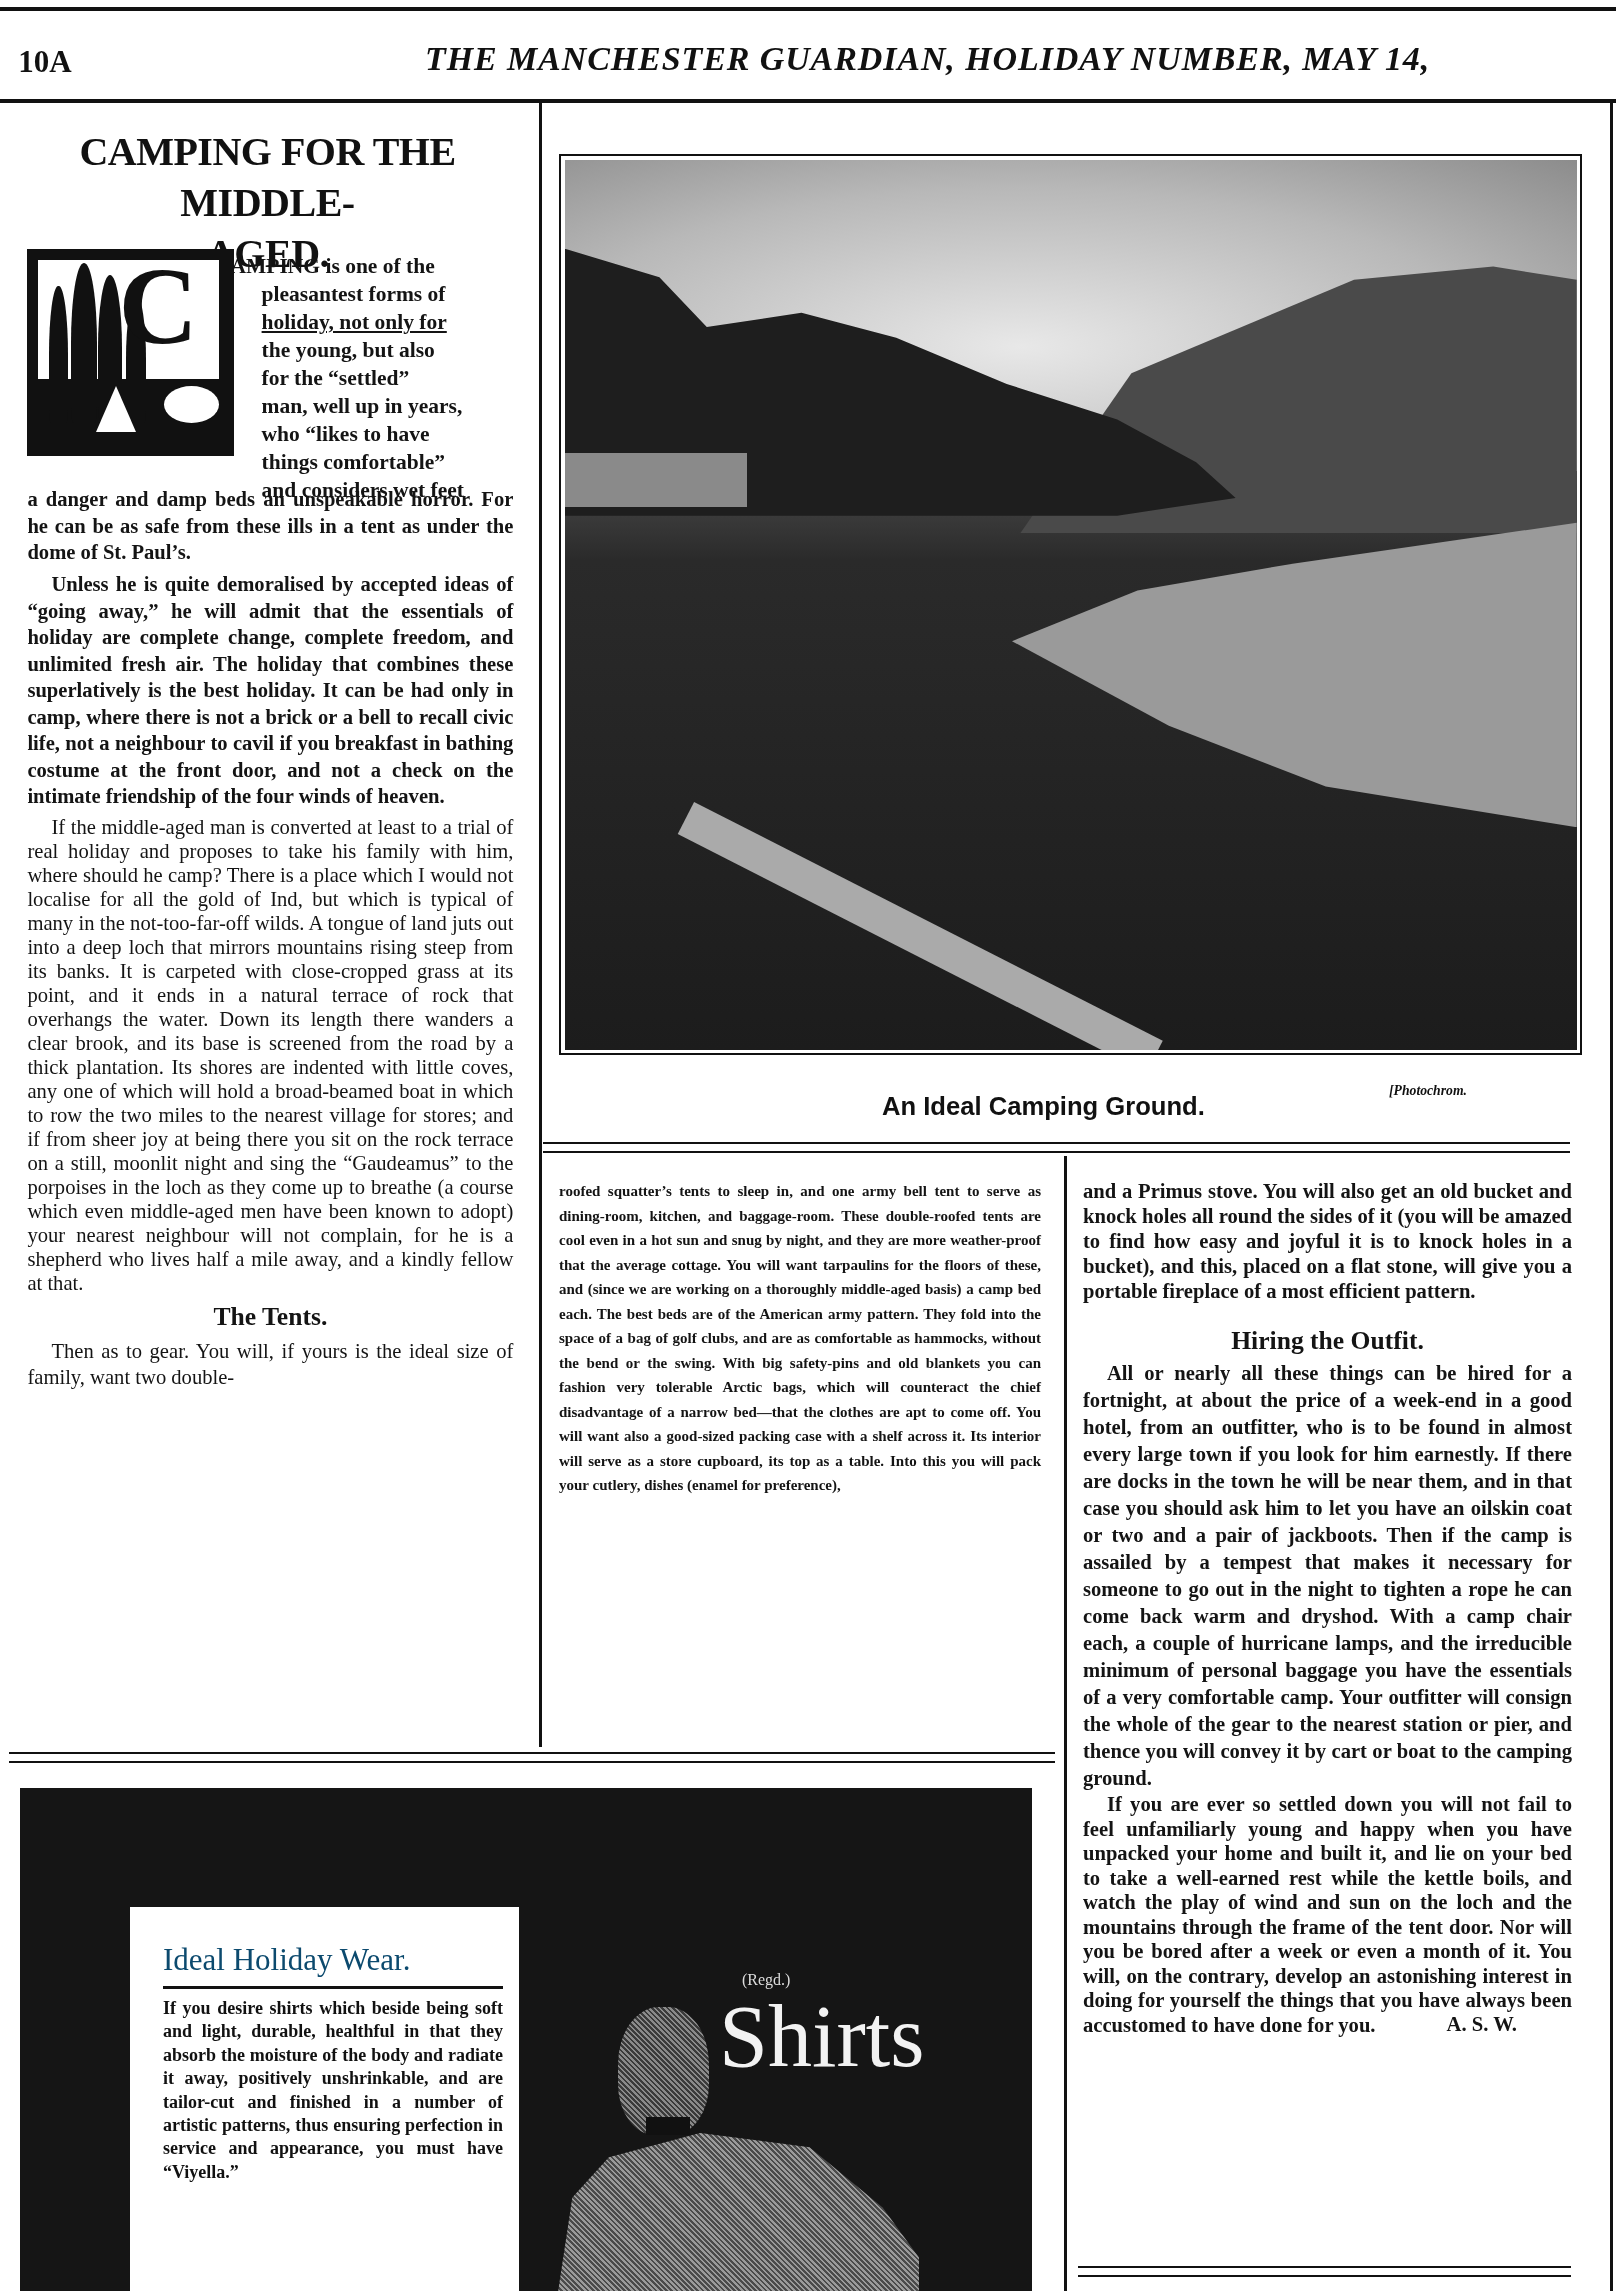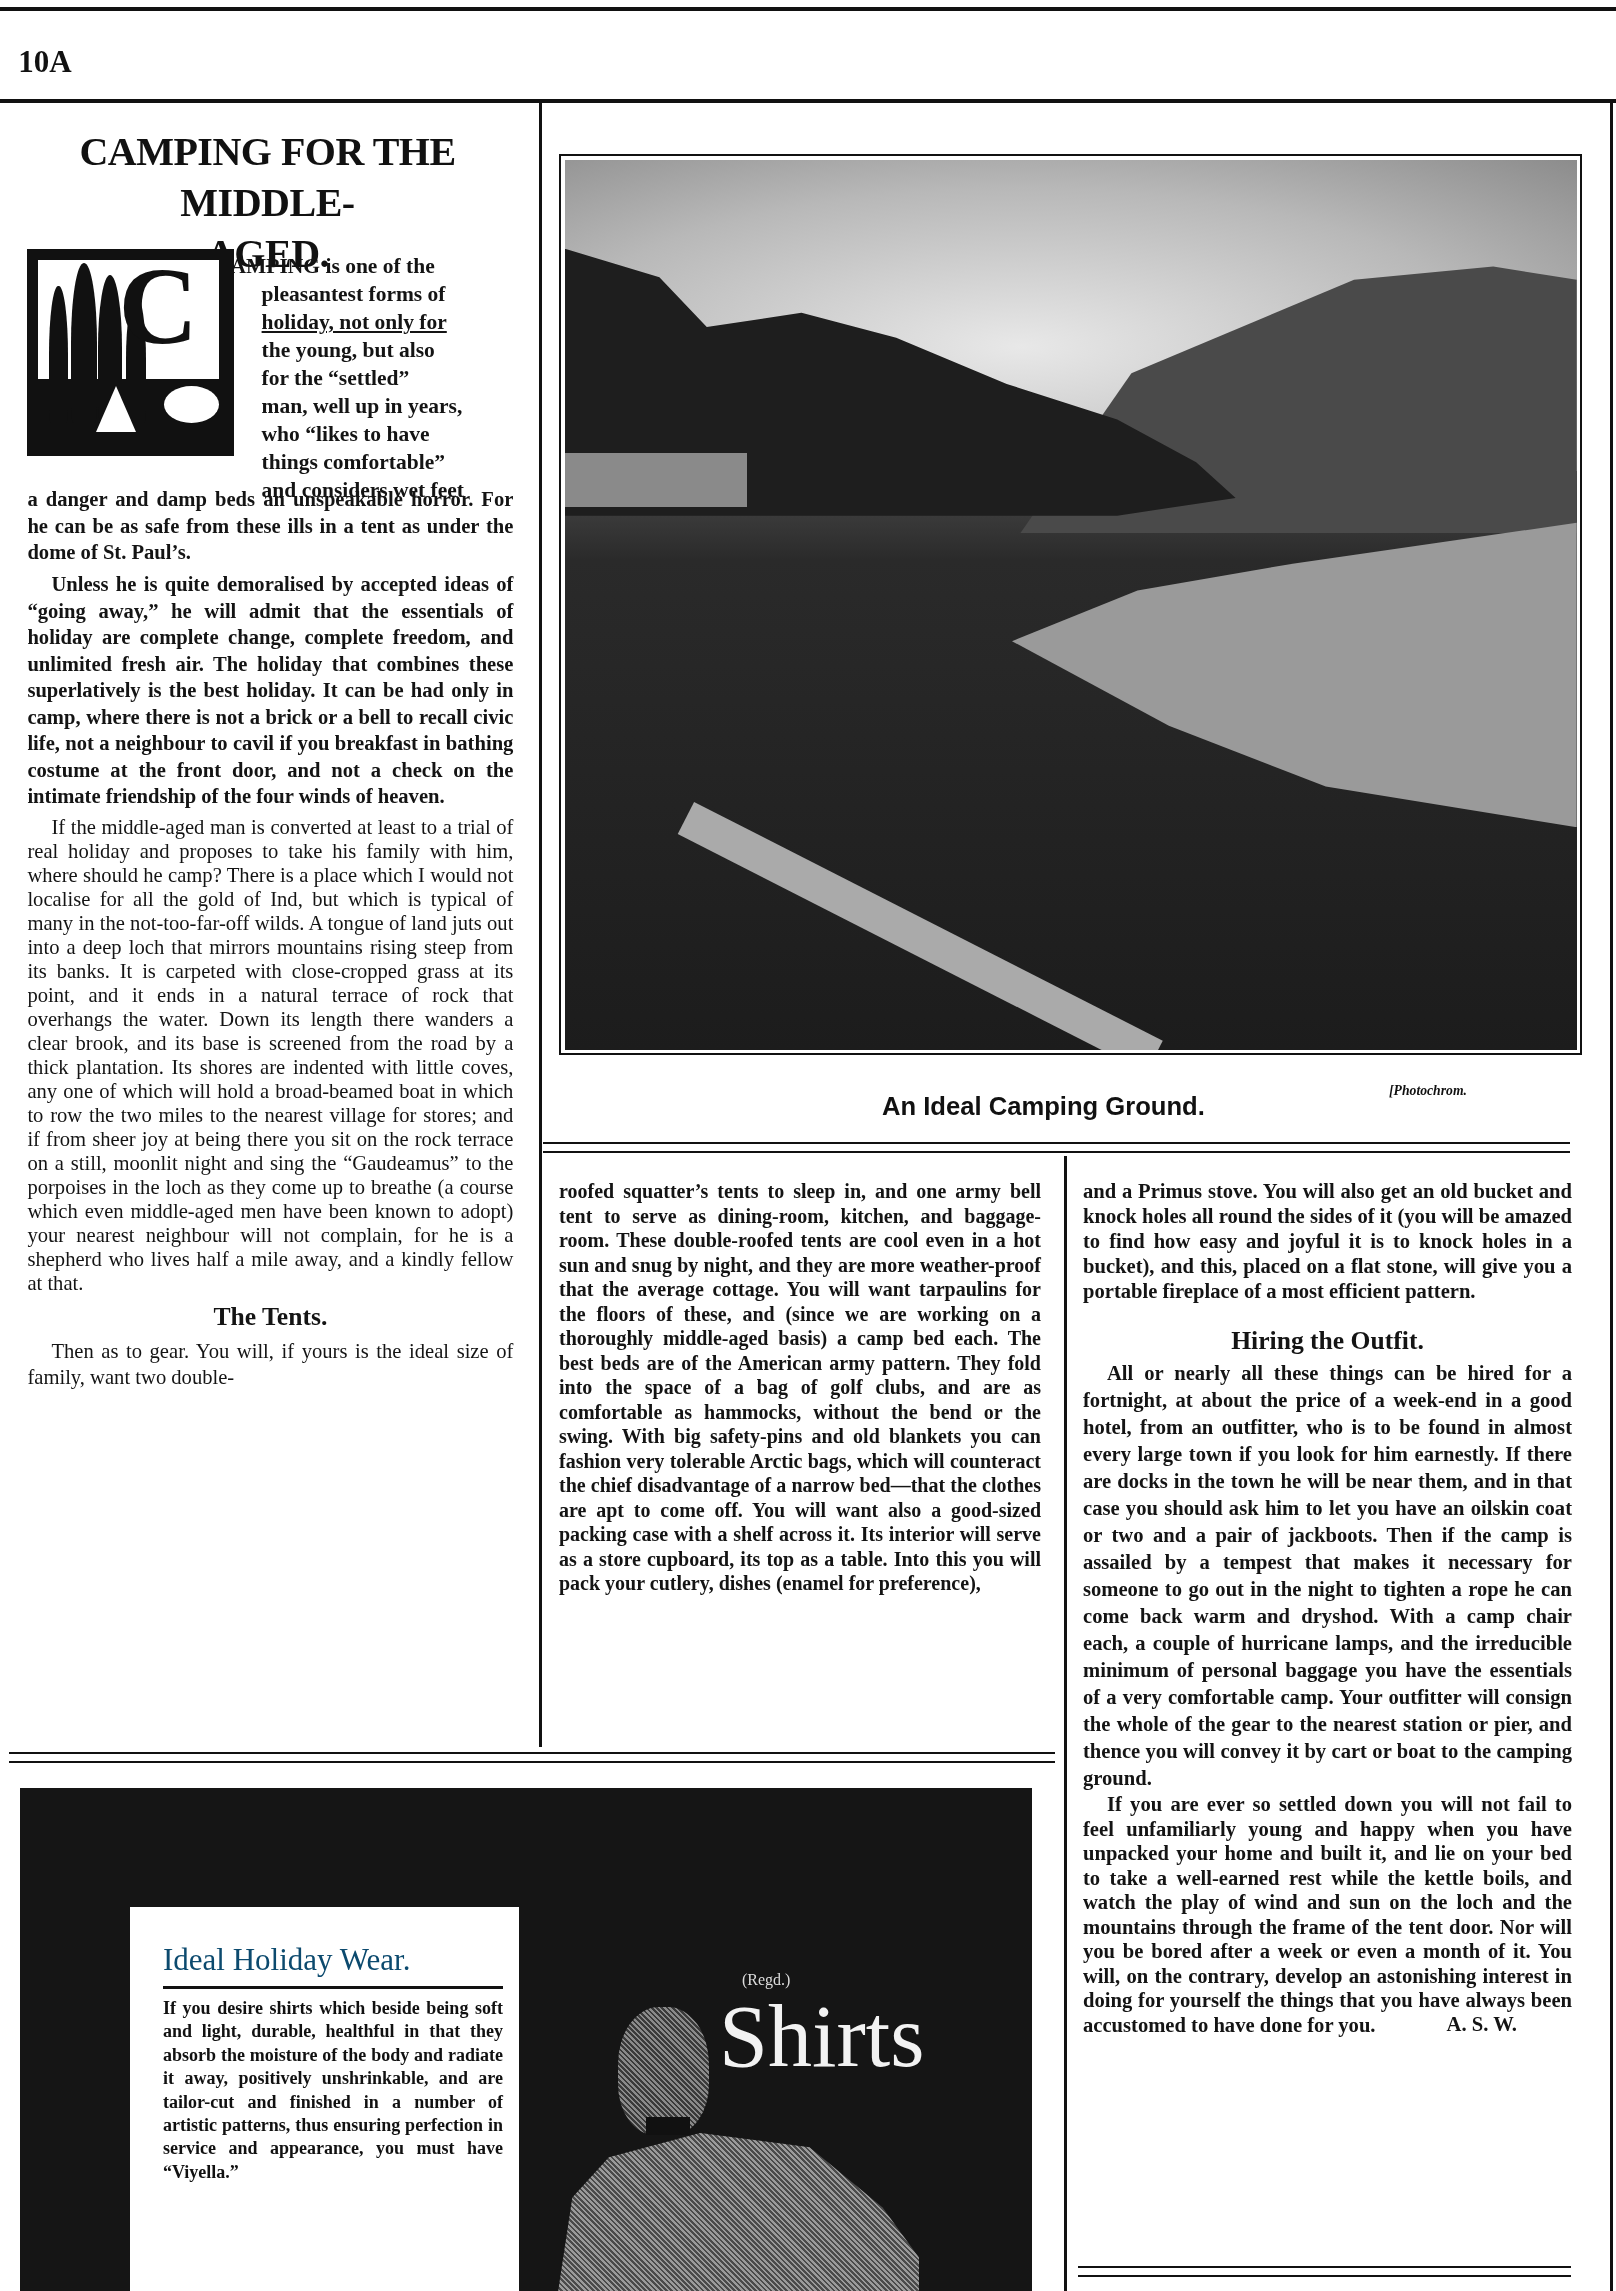--- a/index.html
+++ b/index.html
@@ -57,20 +57,21 @@
   .ad-man .head { position: absolute; left: 73px; top: 9.1px; width: 91px; height: 128px; border-radius: 45% 45% 40% 40%; background: repeating-linear-gradient(45deg, #8a8a8a 0 1.8px, #3a3a3a 1.8px 3.7px); }
   .ad-man .body { position: absolute; left: 9.1px; top: 119px; width: 365px; height: 201px; background: repeating-linear-gradient(45deg, #9a9a9a 0 1.8px, #4a4a4a 1.8px 3.7px); clip-path: polygon(15% 20%, 40% 8%, 70% 15%, 90% 45%, 100% 70%, 100% 100%, 0 100%, 5% 40%); }
   .ad-man .tie { position: absolute; left: 101px; top: 119px; width: 44px; height: 18.3px; background: #111; }
 </style>
 </head>
 <body>
 
 <div class="abs masthead">
   <div class="rule-thick rule-top"></div>
   <div class="pageno">10A</div>
+  <div class="title">THE MANCHESTER GUARDIAN, HOLIDAY NUMBER, MAY 14,</div>
   <div class="rule-thick rule-bot"></div>
 </div>
 
 <div class="vrule" style="left:539px; top:102px; height:1645px;"></div>
 
 <div class="headline">
   <div>CAMPING FOR THE MIDDLE-</div>
   <div>AGED.</div>
 </div>
 
@@ -117,21 +118,21 @@
 </div>
 <div class="caption">An Ideal Camping Ground.</div>
 <div class="credit">[Photochrom.</div>
 
 <div class="hdouble" style="left:543px; top:1142px; width:1027px;"></div>
 
 <div class="vrule" style="left:1064px; top:1156px; height:1138px;"></div>
 
 <div class="vrule" style="left:1610px; top:102px; height:2189px;"></div>
 
-<div class="col" style="left:559px; top:1179px; width:482px; font-size:20px; line-height:24.5px;">
+<div class="col" style="left:559px; top:1179px; width:482px; font-size:15px; line-height:24.5px;">
   <p class="noindent">roofed squatter’s tents to sleep in, and one army bell tent to serve as dining-room, kitchen, and baggage-room. These double-roofed tents are cool even in a hot sun and snug by night, and they are more weather-proof that the average cottage. You will want tarpaulins for the floors of these, and (since we are working on a thoroughly middle-aged basis) a camp bed each. The best beds are of the American army pattern. They fold into the space of a bag of golf clubs, and are as comfortable as hammocks, without the bend or the swing. With big safety-pins and old blankets you can fashion very tolerable Arctic bags, which will counteract the chief disadvantage of a narrow bed—that the clothes are apt to come off. You will want also a good-sized packing case with a shelf across it. Its interior will serve as a store cupboard, its top as a table. Into this you will pack your cutlery, dishes (enamel for preference),</p>
 </div>
 
 <div class="col" style="left:1083px; top:1179px; width:489px; font-size:20.6px; line-height:25px;">
   <p class="noindent">and a Primus stove. You will also get an old bucket and knock holes all round the sides of it (you will be amazed to find how easy and joyful it is to knock holes in a bucket), and this, placed on a flat stone, will give you a portable fireplace of a most efficient pattern.</p>
   <div class="subhead" style="margin-top:24px;">Hiring the Outfit.</div>
   <p style="line-height:27px;">All or nearly all these things can be hired for a fortnight, at about the price of a week-end in a good hotel, from an outfitter, who is to be found in almost every large town if you look for him earnestly. If there are docks in the town he will be near them, and in that case you should ask him to let you have an oilskin coat or two and a pair of jackboots. Then if the camp is assailed by a tempest that makes it necessary for someone to go out in the night to tighten a rope he can come back warm and dryshod. With a camp chair each, a couple of hurricane lamps, and the irreducible minimum of personal baggage you have the essentials of a very comfortable camp. Your outfitter will consign the whole of the gear to the nearest station or pier, and thence you will convey it by cart or boat to the camping ground.</p>
   <p style="line-height:24.5px;">If you are ever so settled down you will not fail to feel unfamiliarly young and happy when you have unpacked your home and built it, and lie on your bed to take a well-earned rest while the kettle boils, and watch the play of wind and sun on the loch and the mountains through the frame of the tent door. Nor will you be bored after a week or even a month of it. You will, on the contrary, develop an astonishing interest in doing for yourself the things that you have always been accustomed to have done for you.</p>
   <div style="text-align:right; padding-right:55px; margin-top:-25px;">A. S. W.</div>
 </div>

